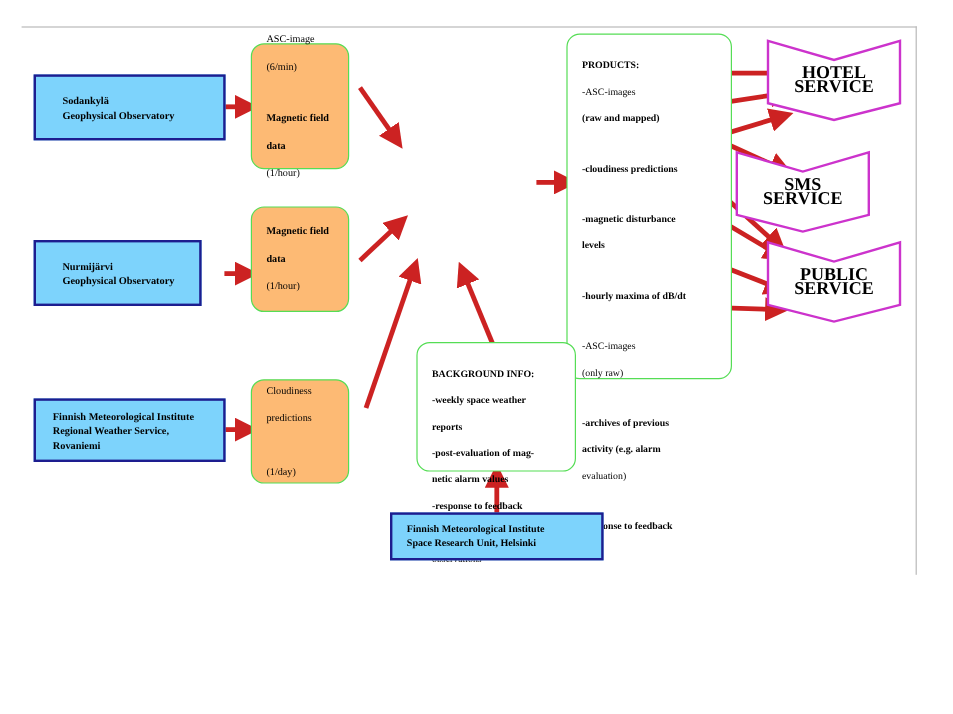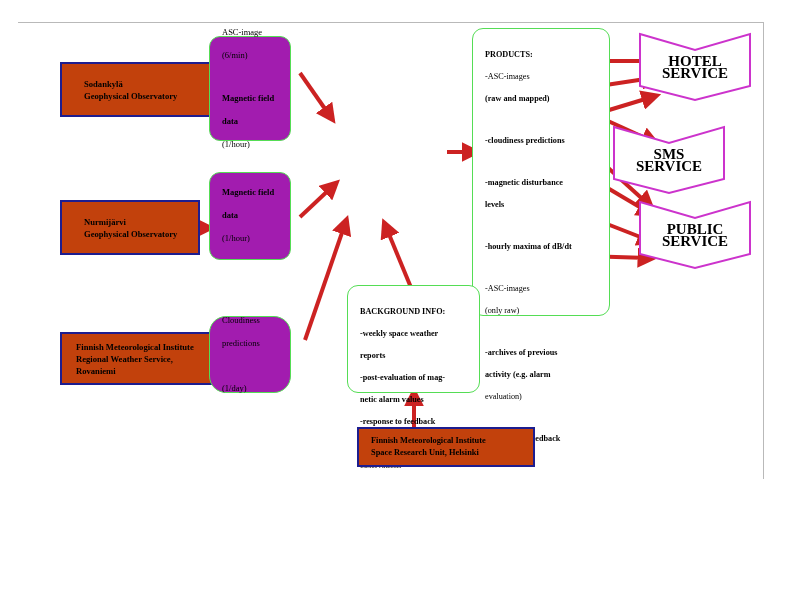--- a/index.html
+++ b/index.html
@@ -51,37 +51,36 @@
   .node-text {
     font-size: 8.5px;
     line-height: 11.5px;
     color: #000000;
     white-space: pre-line;
   }
 
   
   .box-navy {
     border: 2px solid #1d1d8f;
-    background: #c2410c;
-    display: flex;
-    align-items: center;
-    margin-left: 32px;
+    background: #7dd3fc;
+    display: flex;
+    align-items: center;
   }
   .box-navy .node-text {
     padding-left: 22px;
     font-weight: bold;
     font-size: 8.6px;
     line-height: 12px;
   }
 
   
   .box-green {
     border: 1.6px solid #55dd55;
     border-radius: 11px;
-    background: #a21caf;
+    background: #fdba74;
     display: flex;
     align-items: center;
   }
   .box-green .node-text {
     padding-left: 12px;
   }
 
   
   .box-green-top {
     border: 1.6px solid #55dd55;
@@ -202,21 +201,21 @@
   </div>
 
   <div class="node box-green" style="left:209px; top:172px; width:82px; height:88px;">
     <div class="node-text">
       <div class="t-bold">Magnetic field</div>
       <div class="t-bold">data</div>
       <div>(1/hour)</div>
     </div>
   </div>
 
-  <div class="node box-green" style="left:209px; top:316px; width:82px; height:77px;border-radius:17px;">
+  <div class="node box-green" style="left:209px; top:316px; width:82px; height:87px;">
     <div class="node-text">
       <div>Cloudiness</div>
       <div>predictions</div>
       <div style="height:11px"></div>
       <div>(1/day)</div>
     </div>
   </div>
 
 
   <div class="node box-green-top" style="left:472px; top:28px; width:138px; height:288px;">

